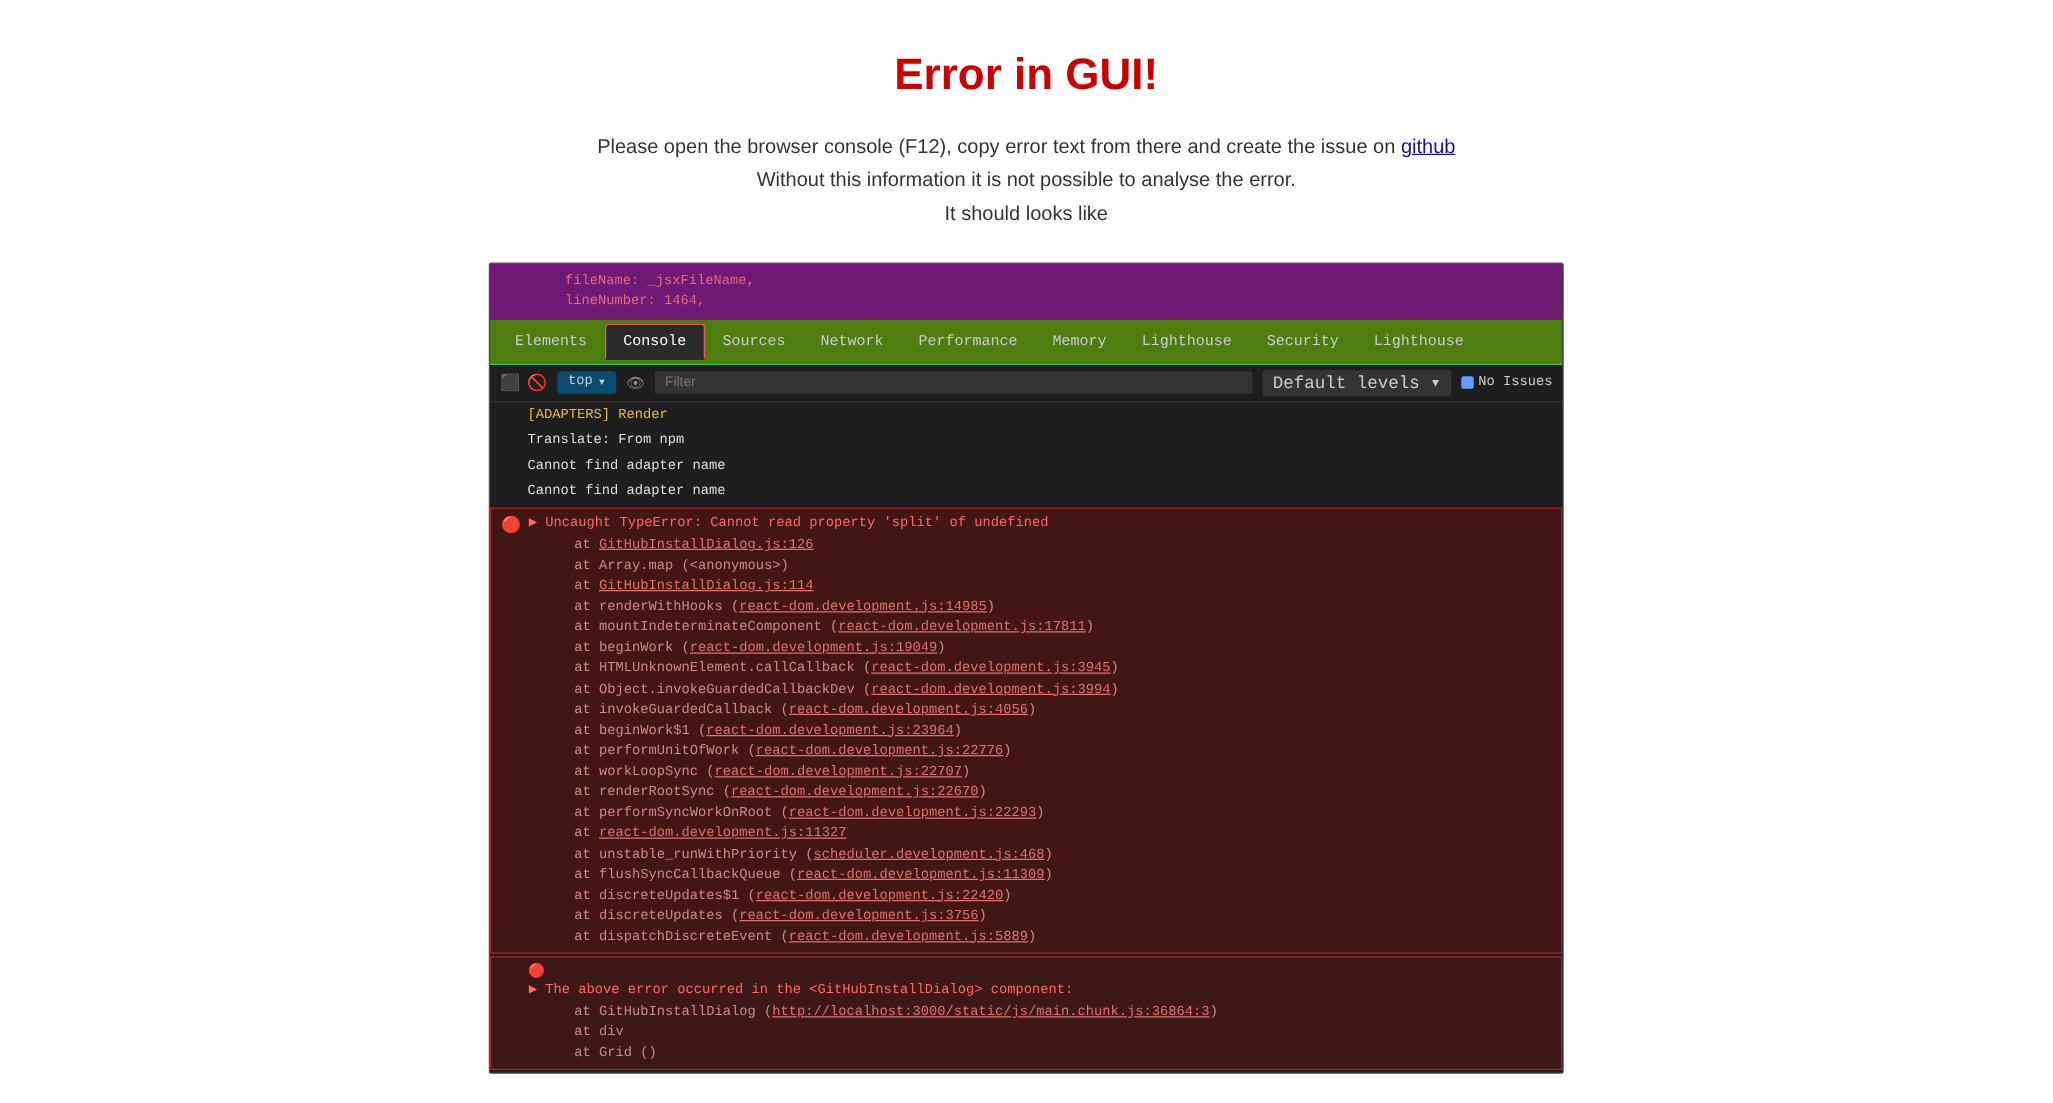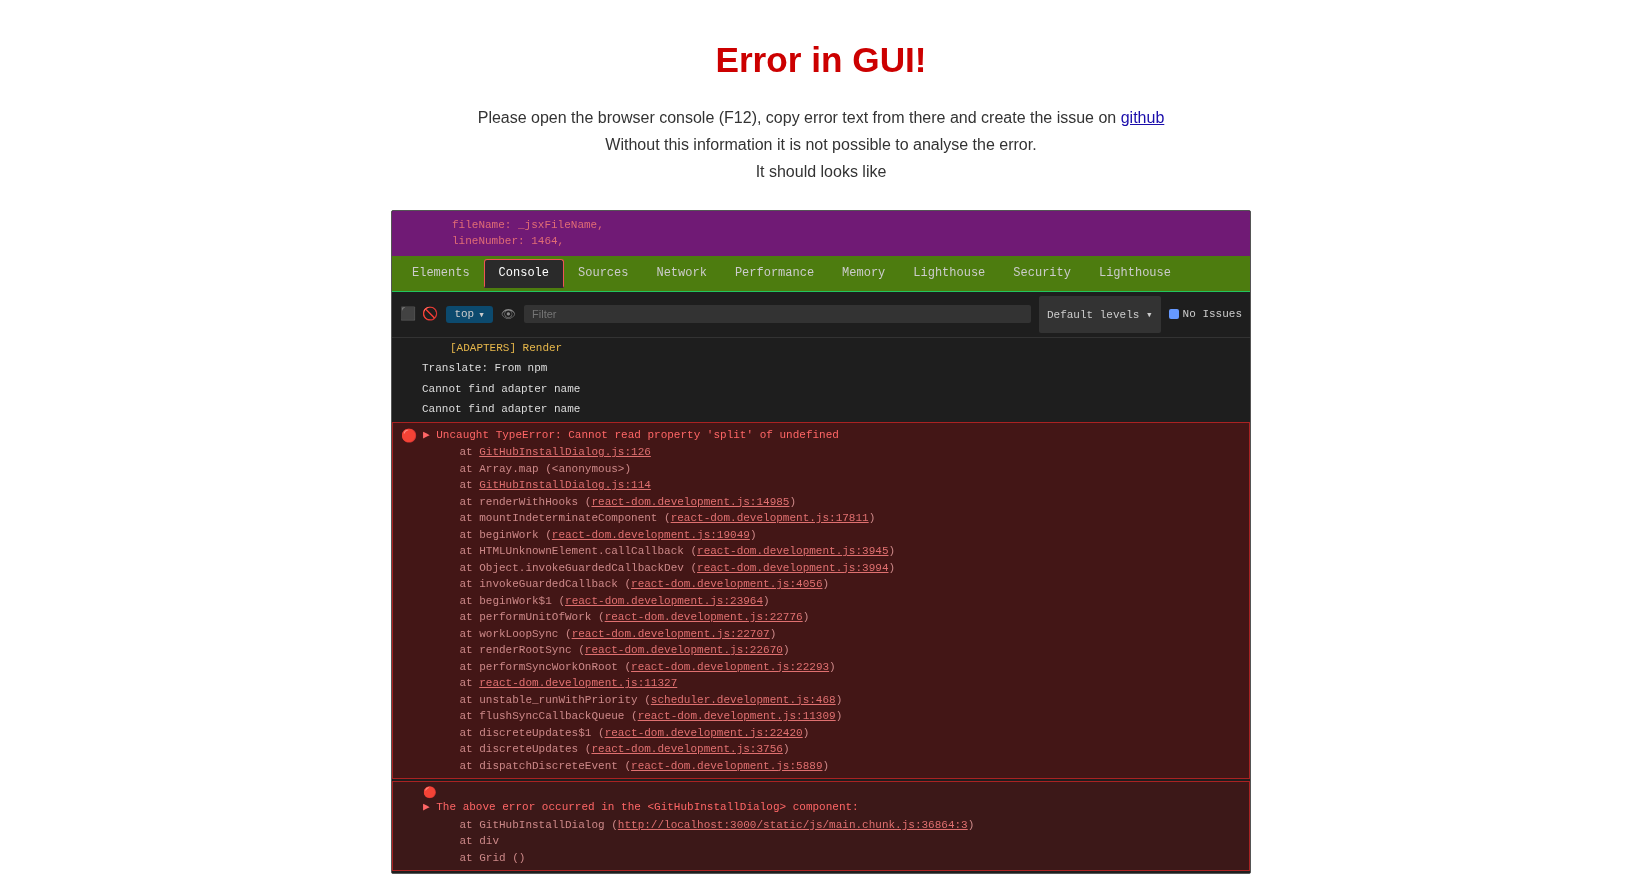--- a/index.html
+++ b/index.html
@@ -114,22 +114,22 @@
       border: none;
       color: #ccc;
       font-size: 11px;
       padding: 3px 8px;
       border-radius: 2px;
       outline: none;
     }
     .devtools-levels {
       background: #333;
       color: #ccc;
-      font-size: 11px;
-      padding: 12px 8px;
+      font-size: 14px;
+      padding: 2px 8px;
       border-radius: 2px;
       white-space: nowrap;
     }
     .devtools-no-issues {
       display: flex;
       align-items: center;
       gap: 4px;
       color: #ccc;
       font-size: 11px;
       white-space: nowrap;
@@ -150,21 +150,20 @@
     .console-line {
       padding: 2px 8px 2px 30px;
       font-size: 11px;
       line-height: 1.5;
       color: #aaa;
       white-space: pre;
       font-family: 'Courier New', monospace;
     }
     .console-line.yellow {
       color: #e8b84b;
-      margin-left: 28px;
     }
     .console-line.white {
       color: #ddd;
     }
     
     .error-block {
       background: rgba(180, 0, 0, 0.25);
       border: 1px solid #aa2222;
       margin: 2px 0;
       padding: 4px 8px 4px 30px;

